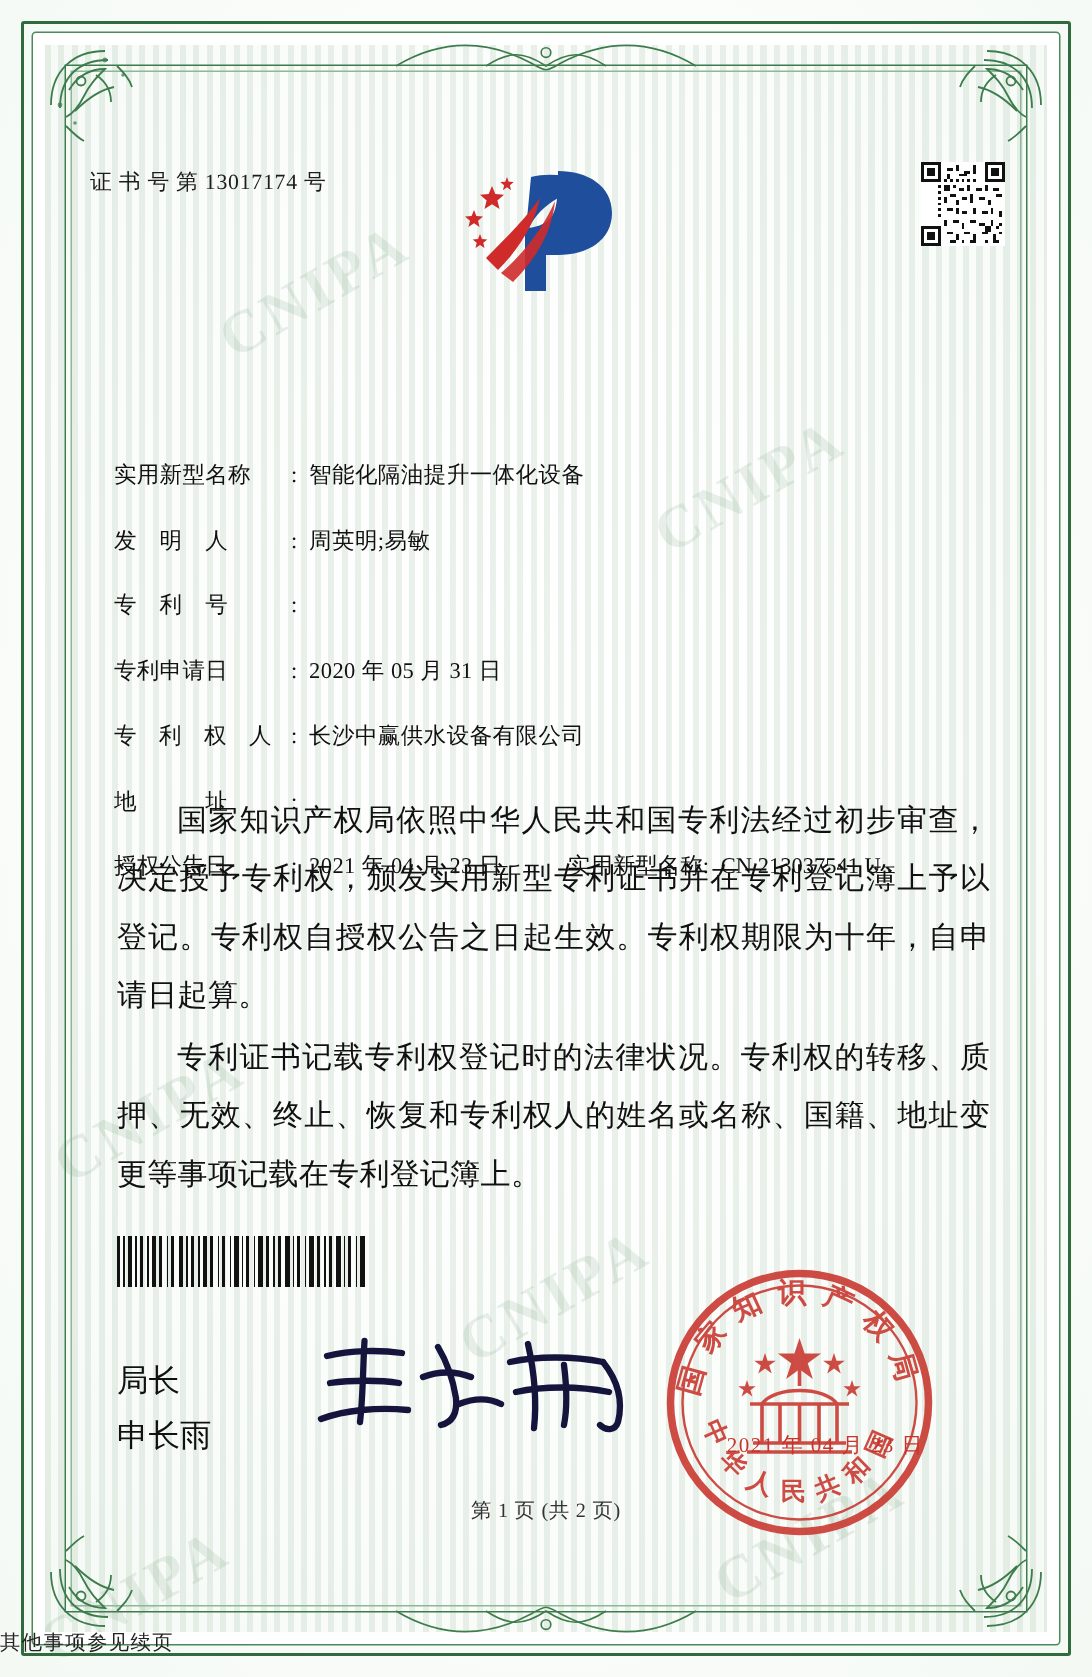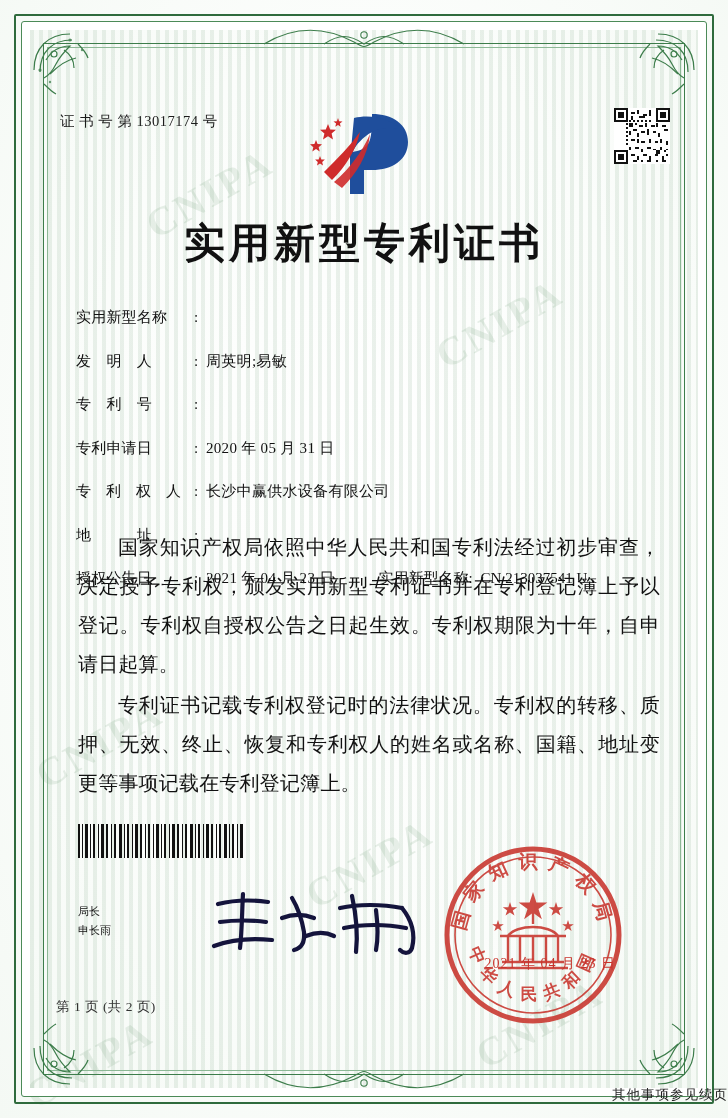--- a/index.html
+++ b/index.html
@@ -172,21 +172,21 @@
   .barcode {
     position: absolute;
     left: 22px; top: 764px;
     width: 168px; height: 34px;
   }
 
   
   .sig-label {
     position: absolute;
     left: 22px; top: 842px;
-    font-size: 11px;
+    font-size: 21px;
     line-height: 1.75;
     color: #111;
   }
   .signature {
     position: absolute;
     left: 150px; top: 828px;
     width: 230px; height: 70px;
   }
 
   
@@ -200,30 +200,30 @@
     right: 56px; top: 895px;
     font-size: 14px;
     color: #c8342c;
     letter-spacing: 1px;
     font-family: "Liberation Serif", serif;
   }
 
   .page-no {
     position: absolute;
     left: 0; right: 0; top: 938px;
-    text-align: left;
+    text-align: center;
     font-size: 13.5px;
     color: #333;
     letter-spacing: 0.5px;
   }
 
   .footer-note {
     position: absolute;
     left: 0; right: 0; bottom: 14px;
-    text-align: right;
+    text-align: left;
     font-size: 13.5px;
     color: #222;
     letter-spacing: 1px;
   }
 </style>
 </head>
 <body>
 
 <div id="certificate">
 
@@ -426,27 +426,27 @@
 
         <g fill="#cf2b2b">
           <polygon points="34,16 36.2,21.4 42,21.8 37.6,25.6 39,31.4 34,28.2 29,31.4 30.4,25.6 26,21.8 31.8,21.4"></polygon>
           <polygon points="22,32 23.6,36 28,36.3 24.7,39.2 25.7,43.4 22,40.9 18.3,43.4 19.3,39.2 16,36.3 20.4,36"></polygon>
           <polygon points="26,48 27.3,51.4 30.9,51.6 28.2,53.9 29,57.4 26,55.4 23,57.4 23.8,53.9 21.1,51.6 24.7,51.4"></polygon>
           <polygon points="44,10 45.1,13.2 48.5,13.4 45.9,15.5 46.7,18.8 44,16.9 41.3,18.8 42.1,15.5 39.5,13.4 42.9,13.2"></polygon>
         </g>
       </svg>
     </div>
 
-    <div class="title">实用新型专利证书</div>
 
     <div class="fields">
 
       <div class="frow">
         <span class="flabel">实用新型名称</span>
         <span class="fcolon">:</span>
+        <span class="fvalue">智能化隔油提升一体化设备</span>
       </div>
 
       <div class="frow">
         <span class="flabel">发　明　人</span>
         <span class="fcolon">:</span>
         <span class="fvalue">周英明;易敏</span>
       </div>
 
       <div class="frow">
         <span class="flabel">专　利　号</span>

